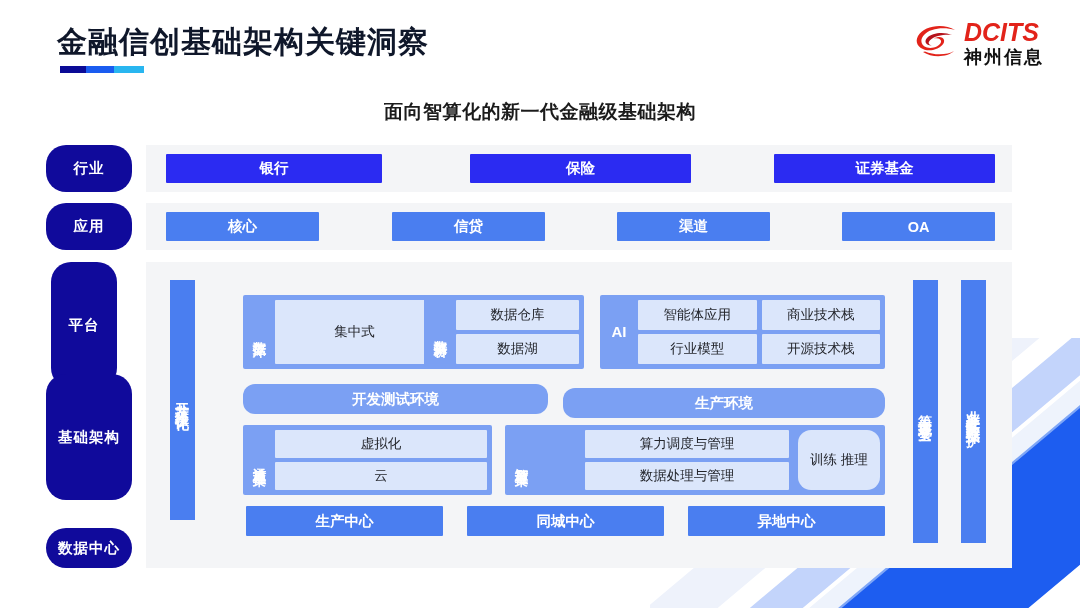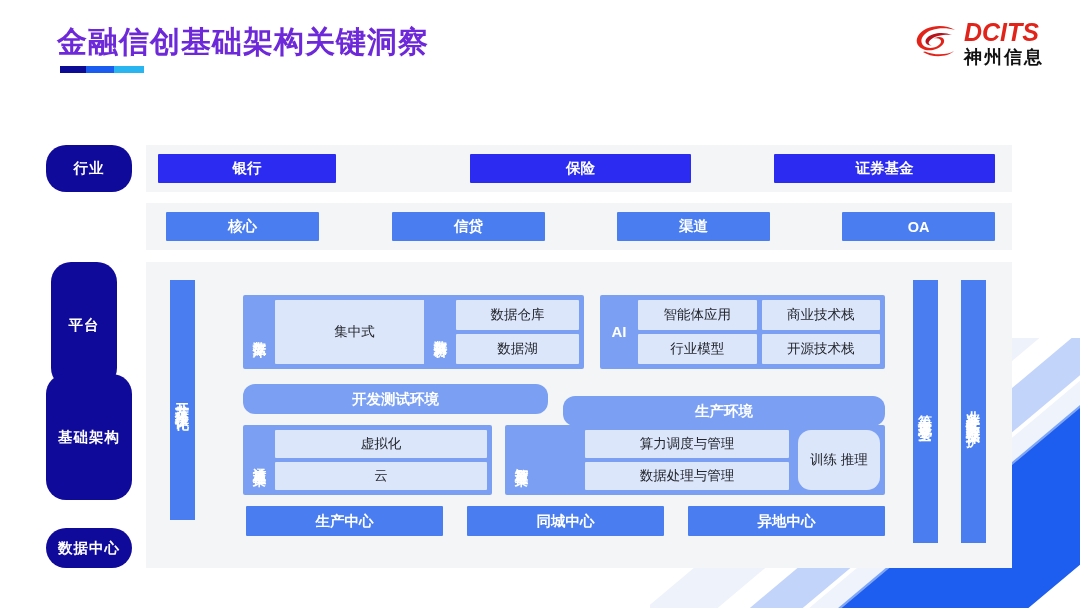--- a/index.html
+++ b/index.html
@@ -17,21 +17,21 @@
   .d1 { background:#eef2fb; width: 600px; height: 46px; left: 20px;  bottom: -40px; }
   .d2 { background:#c3d4fb; width: 600px; height: 34px; left: 86px;  bottom: -56px; }
   .d3 { background:#eef3fc; width: 600px; height: 30px; left: 132px; bottom: -62px; }
   .d4 { background:#7ea6f7; width: 600px; height: 42px; left: 170px; bottom: -70px; }
   .d5 { background:#ffffff; width: 600px; height: 20px; left: 236px; bottom: -74px; }
   .d6 { background:#1d5df0; width: 600px; height: 120px; left: 264px; bottom: -96px; }
 
   
   .page-title {
     position: absolute; left: 57px; top: 22px;
-    font-size: 30px; font-weight: bold; color: #6d28d9;
+    font-size: 30px; font-weight: bold; color: #0f172a;
     letter-spacing: 1px; white-space: nowrap;
   }
   .title-rule { position: absolute; left: 60px; top: 66px; display: flex; height: 7px; width: 84px; }
   .title-rule span { height: 100%; }
   .tr1 { width: 26px; background: #0b0b96; }
   .tr2 { width: 28px; background: #1a5cf0; }
   .tr3 { width: 30px; background: #29b6f0; }
 
   .logo { position: absolute; right: 36px; top: 20px; display: flex; align-items: center; gap: 6px; }
   .logo-mark { width: 44px; height: 44px; position: relative; }
@@ -61,21 +61,21 @@
   #panel-industry { left: 146px; top: 145px; width: 866px; height: 47px; }
   #panel-app      { left: 146px; top: 203px; width: 866px; height: 47px; }
   #panel-platform { left: 146px; top: 262px; width: 866px; height: 306px; }
 
   
   .pill {
     position: absolute; display: flex; align-items: center; justify-content: center;
     color: #fff; font-weight: bold; border-radius: 1px;
   }
   .pill-industry { background: #2b2bf2; height: 29px; top: 154px; font-size: 14.5px; }
-  #ind-0 { left: 158px; width: 178px; }
+  #ind-0 { left: 166px; width: 216px; }
   #ind-1 { left: 470px; width: 221px; }
   #ind-2 { left: 774px; width: 221px; }
 
   .pill-app { background: #4a7ef0; height: 29px; top: 212px; font-size: 14.5px; }
   #app-0 { left: 166px; width: 153px; }
   #app-1 { left: 392px; width: 153px; }
   #app-2 { left: 617px; width: 153px; }
   #app-3 { left: 842px; width: 153px; }
 
   
@@ -120,21 +120,21 @@
     font-size: 13.5px; line-height: 1.35; border-radius: 13px;
   }
 
   
   .envbar {
     position: absolute; background: #7ba0f3; color: #fff; font-weight: bold;
     font-size: 14.5px; display: flex; align-items: center; justify-content: center;
     height: 30px; border-radius: 12px;
   }
   #env-0 { left: 243px; top: 384px; width: 305px; }
-  #env-1 { left: 563px; top: 396px; width: 322px; }
+  #env-1 { left: 563px; top: 388px; width: 322px; }
 
   
   .dcbar {
     position: absolute; background: #4a7ef0; color: #fff; font-weight: bold;
     font-size: 14.5px; display: flex; align-items: center; justify-content: center;
     height: 30px; top: 506px; border-radius: 1px;
   }
   #dc-0 { left: 246px; width: 197px; }
   #dc-1 { left: 467px; width: 197px; }
   #dc-2 { left: 688px; width: 197px; }
@@ -167,22 +167,24 @@
         <path d="M38 14 C30 10.5, 18 11.5, 13 17 C9.5 20.8, 12.5 25, 18 24.5 C14.6 24, 13.6 21.6, 16 19.2 C20.2 15, 30.5 13.2, 38 14 Z" fill="#b5121b"></path>
         <path d="M9 31 C18 37, 33 36.5, 40 30 C34 34, 20 34.6, 11 30.5 Z" fill="#e2231a"></path>
       </svg>
     </div>
     <div class="logo-txt">
       <div class="logo-en">DCITS</div>
       <div class="logo-cn">神州信息</div>
     </div>
   </div>
 
+  <div class="subtitle">面向智算化的新一代金融级基础架构</div>
 
   <div class="axis-label" id="lbl-industry">行业</div>
+  <div class="axis-label" id="lbl-app">应用</div>
   <div class="axis-label" id="lbl-platform">平台</div>
   <div class="axis-label" id="lbl-infra">基础架构</div>
   <div class="axis-label" id="lbl-dc">数据中心</div>
 
   <div class="panel" id="panel-industry"></div>
   <div class="panel" id="panel-app"></div>
   <div class="panel" id="panel-platform"></div>
 
   <div class="pill pill-industry" id="ind-0">银行</div>
   <div class="pill pill-industry" id="ind-1">保险</div>

